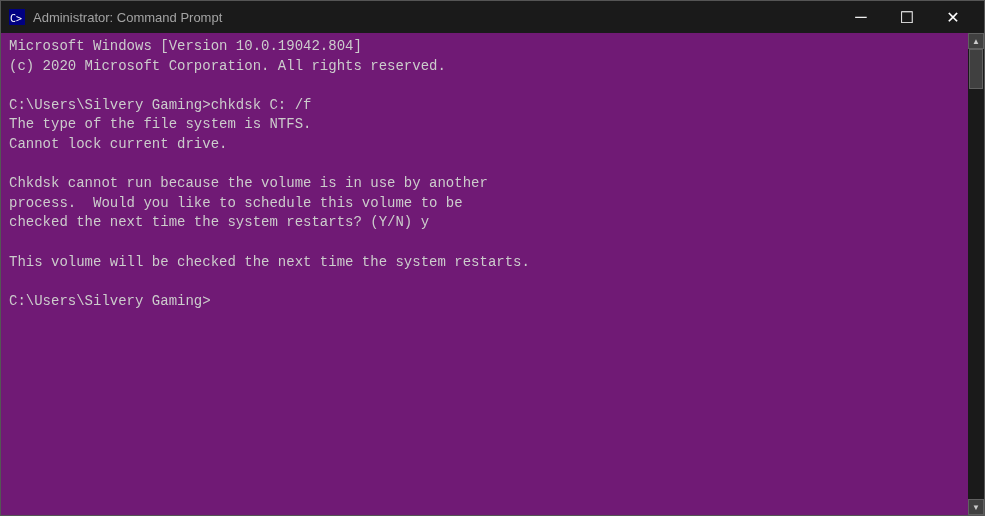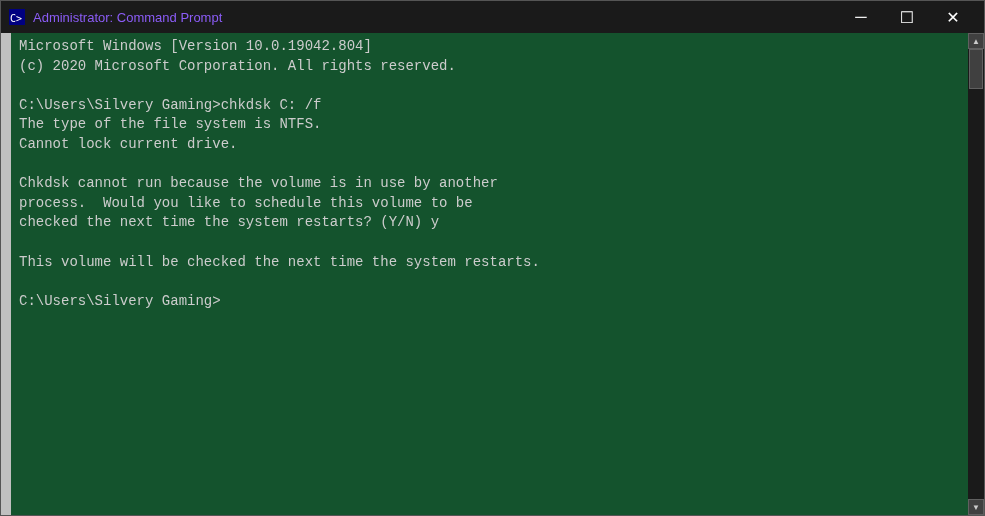--- a/index.html
+++ b/index.html
@@ -35,21 +35,21 @@
     }
 
     .title-bar-icon {
       width: 16px;
       height: 16px;
       margin-right: 8px;
       flex-shrink: 0;
     }
 
     .title-bar-text {
-      color: #8b5cf6;
+      color: #a3a3a3;
       font-size: 13px;
       flex: 1;
     }
 
     .title-bar-controls {
       display: flex;
       gap: 0;
     }
 
     .title-bar-btn {
@@ -61,24 +61,23 @@
       font-size: 16px;
       cursor: pointer;
       display: flex;
       align-items: center;
       justify-content: center;
     }
 
     .window-body {
       display: flex;
       flex: 1;
-      background: #14532d;
+      background: #701a75;
       overflow: hidden;
       position: relative;
-      margin-left: 10px;
     }
 
     .terminal-content {
       flex: 1;
       padding: 4px 8px;
       overflow-y: auto;
       overflow-x: hidden;
       font-family: 'Courier New', Consolas, monospace;
       font-size: 14px;
       line-height: 1.4;

